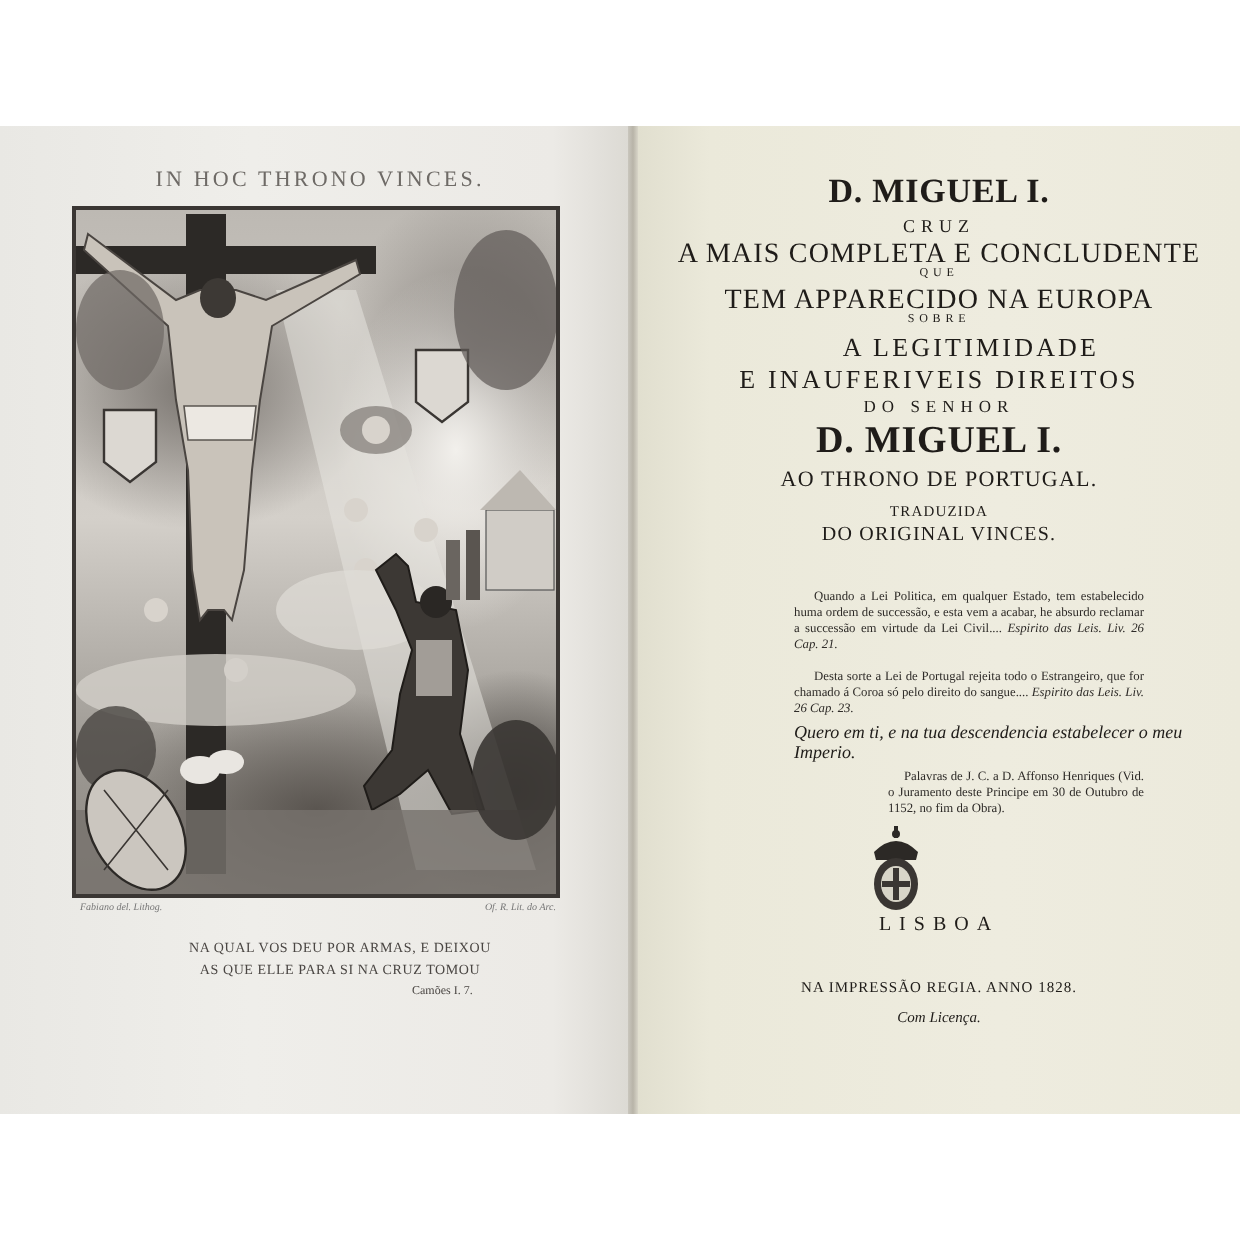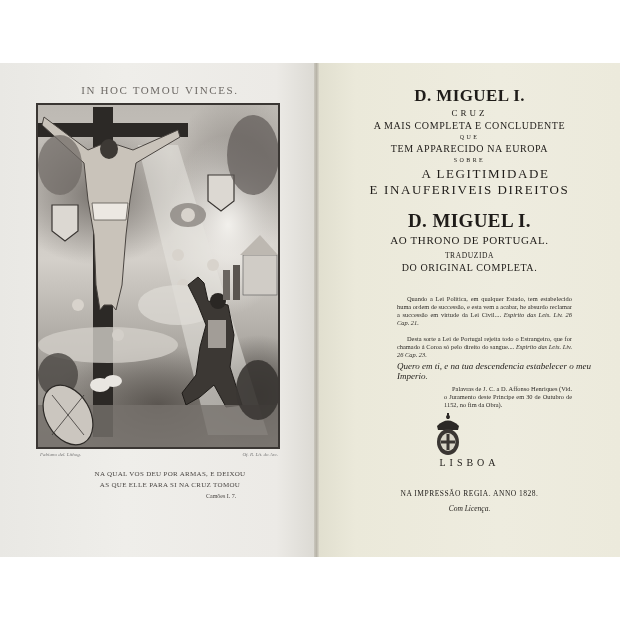--- a/index.html
+++ b/index.html
@@ -52,21 +52,21 @@
     .cap1 { top: 407px; }
     .cap2 { top: 418px; }
     .cap-src {
       position: absolute; left: 206px; top: 430px; font-size: 6px; color: #4a4643;
       font-family: "Liberation Serif", serif;
     }
     .rt { position: absolute; left: 0; width: 301px; text-align: center; color: #1f1c19; }
     .t-main { font-size: 17px; font-weight: bold; letter-spacing: 0.4px; font-family: "Liberation Serif", serif; }
     .t-spaced { font-size: 9px; letter-spacing: 3px; font-family: "Liberation Serif", serif; }
     .t-tiny { font-size: 6px; letter-spacing: 2.4px; font-family: "Liberation Serif", serif; }
-    .t-caps { font-size: 10px; letter-spacing: 0.6px; font-family: "Liberation Serif", serif; }
+    .t-caps { font-size: 14px; letter-spacing: 0.6px; font-family: "Liberation Serif", serif; }
     .t-big { font-size: 13px; letter-spacing: 1.6px; font-family: "Liberation Serif", serif; }
     .t-mid { font-size: 11px; letter-spacing: 0.6px; font-family: "Liberation Serif", serif; text-align: center; }
     .quote {
       position: absolute; font-size: 6.4px; line-height: 8px; color: #2e2b28; text-align: justify;
       font-family: "Liberation Serif", serif;
     }
     .quote i { font-style: italic; }
     .q1 { left: 78px; width: 175px; top: 232px; text-indent: 10px; }
     .q2 { left: 78px; width: 175px; top: 272px; text-indent: 10px; }
     .q3 {
@@ -78,21 +78,21 @@
     .imprint-city { top: 394px; font-size: 10px; letter-spacing: 4px; font-family: "Liberation Serif", serif; }
     .imprint-press { top: 426px; font-size: 7.5px; letter-spacing: 0.5px; font-family: "Liberation Serif", serif; }
     .imprint-lic { top: 441px; font-size: 7.5px; font-style: italic; font-family: "Liberation Serif", serif; }
   </style>
 </head>
 <body>
 
 <div class="spread">
 
   <div class="page-left">
-    <div class="motto">IN HOC TOMOU VINCES.</div>
+    <div class="motto">IN HOC THRONO VINCES.</div>
 
     <div class="engraving">
       <svg width="240" height="342" viewBox="0 0 240 342">
 
         <polygon points="100,40 170,330 230,330 140,40" fill="#e6e3de" opacity="0.55"></polygon>
 
         <rect x="55" y="2" width="20" height="330" fill="#2c2926"></rect>
         <rect x="0" y="18" width="150" height="14" fill="#2c2926"></rect>
 
         <path d="M6,12 L50,45 L62,40 L80,40 L95,45 L140,25 L142,32 L98,58 L92,95 L88,130 L84,180 L78,205 L74,200 L66,200 L62,205 L58,180 L56,130 L50,95 L46,58 L4,20 Z" fill="#c9c3ba" stroke="#4a4541" stroke-width="1"></path>
@@ -148,24 +148,25 @@
 
   <div class="page-right">
     <div class="rt t-main" style="top:23px;">D. MIGUEL I.</div>
     <div class="rt t-spaced" style="top:45px;">CRUZ</div>
     <div class="rt t-caps" style="top:57px;">A MAIS COMPLETA E CONCLUDENTE</div>
     <div class="rt t-tiny" style="top:71px;">QUE</div>
     <div class="rt t-caps" style="top:80px;">TEM APPARECIDO NA EUROPA</div>
     <div class="rt t-tiny" style="top:94px;">SOBRE</div>
     <div class="rt t-big" style="top:103px;padding-left:16px;">A LEGITIMIDADE</div>
     <div class="rt t-big" style="top:119px;">E INAUFERIVEIS DIREITOS</div>
+    <div class="rt t-spaced" style="top:135px;font-size:8.5px;">DO SENHOR</div>
     <div class="rt t-main" style="top:147px;font-size:19px;">D. MIGUEL I.</div>
     <div class="rt t-mid" style="top:171px;">AO THRONO DE PORTUGAL.</div>
     <div class="rt t-caps" style="top:188px;font-size:7.5px;">TRADUZIDA</div>
-    <div class="rt t-mid" style="top:199px;font-size:10px;">DO ORIGINAL COMPLETA.</div>
+    <div class="rt t-mid" style="top:199px;font-size:10px;">DO ORIGINAL VINCES.</div>
 
     <div class="quote q1">
       <span>Quando a Lei Politica, em qualquer Estado, tem estabelecido huma ordem de successão, e esta vem a acabar, he absurdo reclamar a successão em virtude da Lei Civil....</span>
       <i>Espirito das Leis. Liv. 26 Cap. 21.</i>
     </div>
     <div class="quote q2">
       <span>Desta sorte a Lei de Portugal rejeita todo o Estrangeiro, que for chamado á Coroa só pelo direito do sangue....</span>
       <i>Espirito das Leis. Liv. 26 Cap. 23.</i>
     </div>
 

